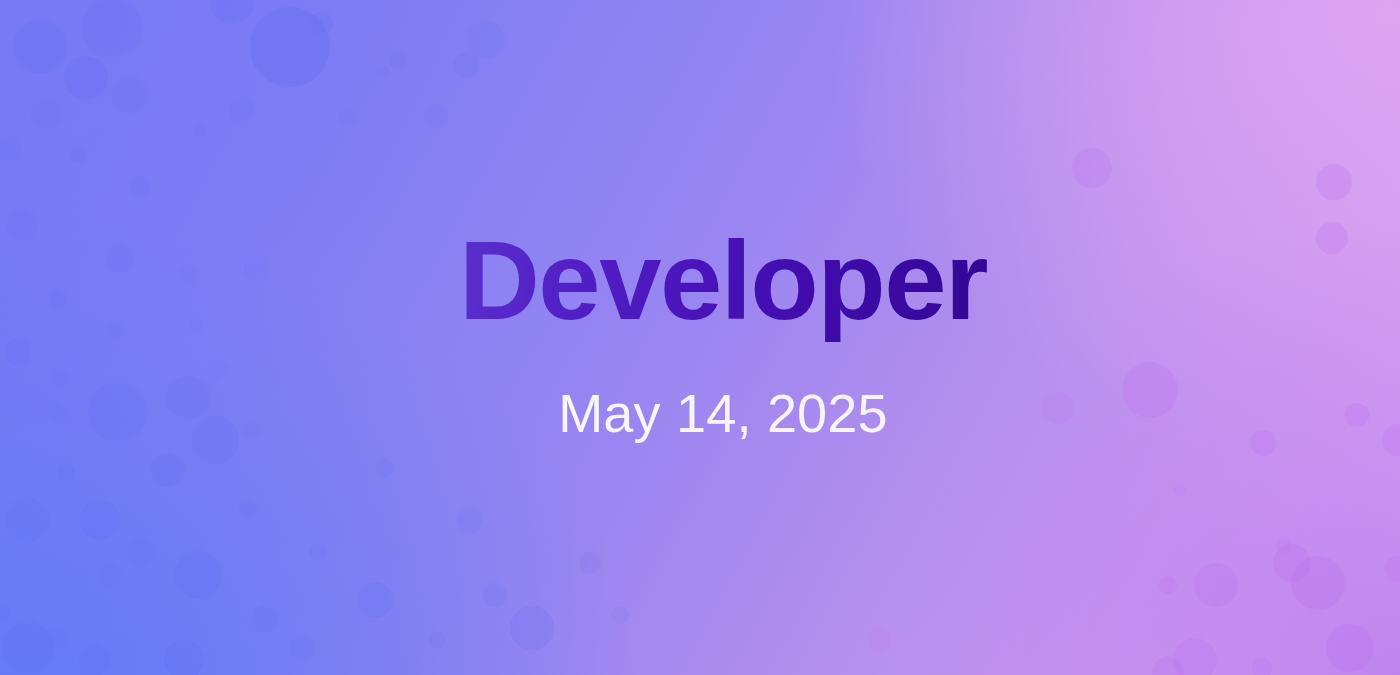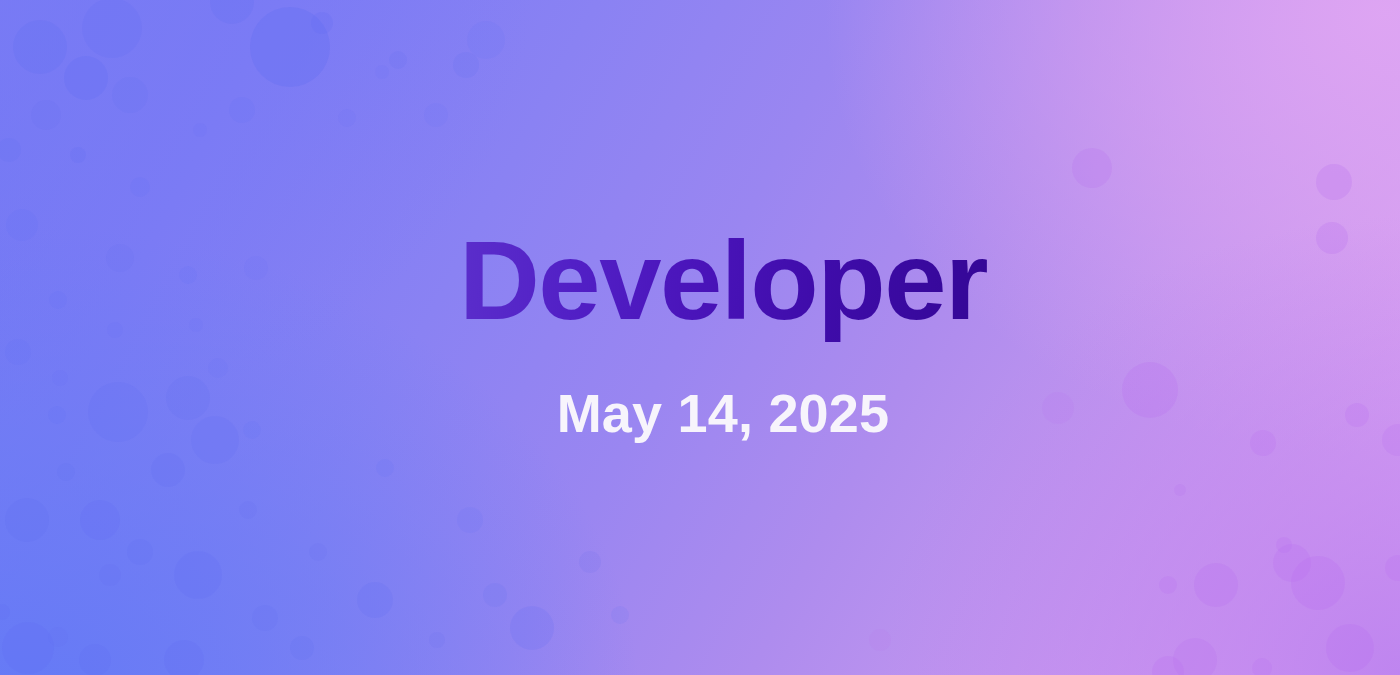--- a/index.html
+++ b/index.html
@@ -98,21 +98,21 @@
         #340796 100%);
     -webkit-background-clip: text;
     background-clip: text;
     color: transparent;
     -webkit-text-fill-color: transparent;
   }
 
   .subtitle {
     margin: 40px 0 12px 0;
     font-size: 54px;
-    font-weight: 700;
+    font-weight: 400;
     letter-spacing: 0.2px;
     color: #f7f4fc;
   }
 </style>
 </head>
 <body>
 
 <div id="slide">
 
   <div class="tint tint-tl"></div>

